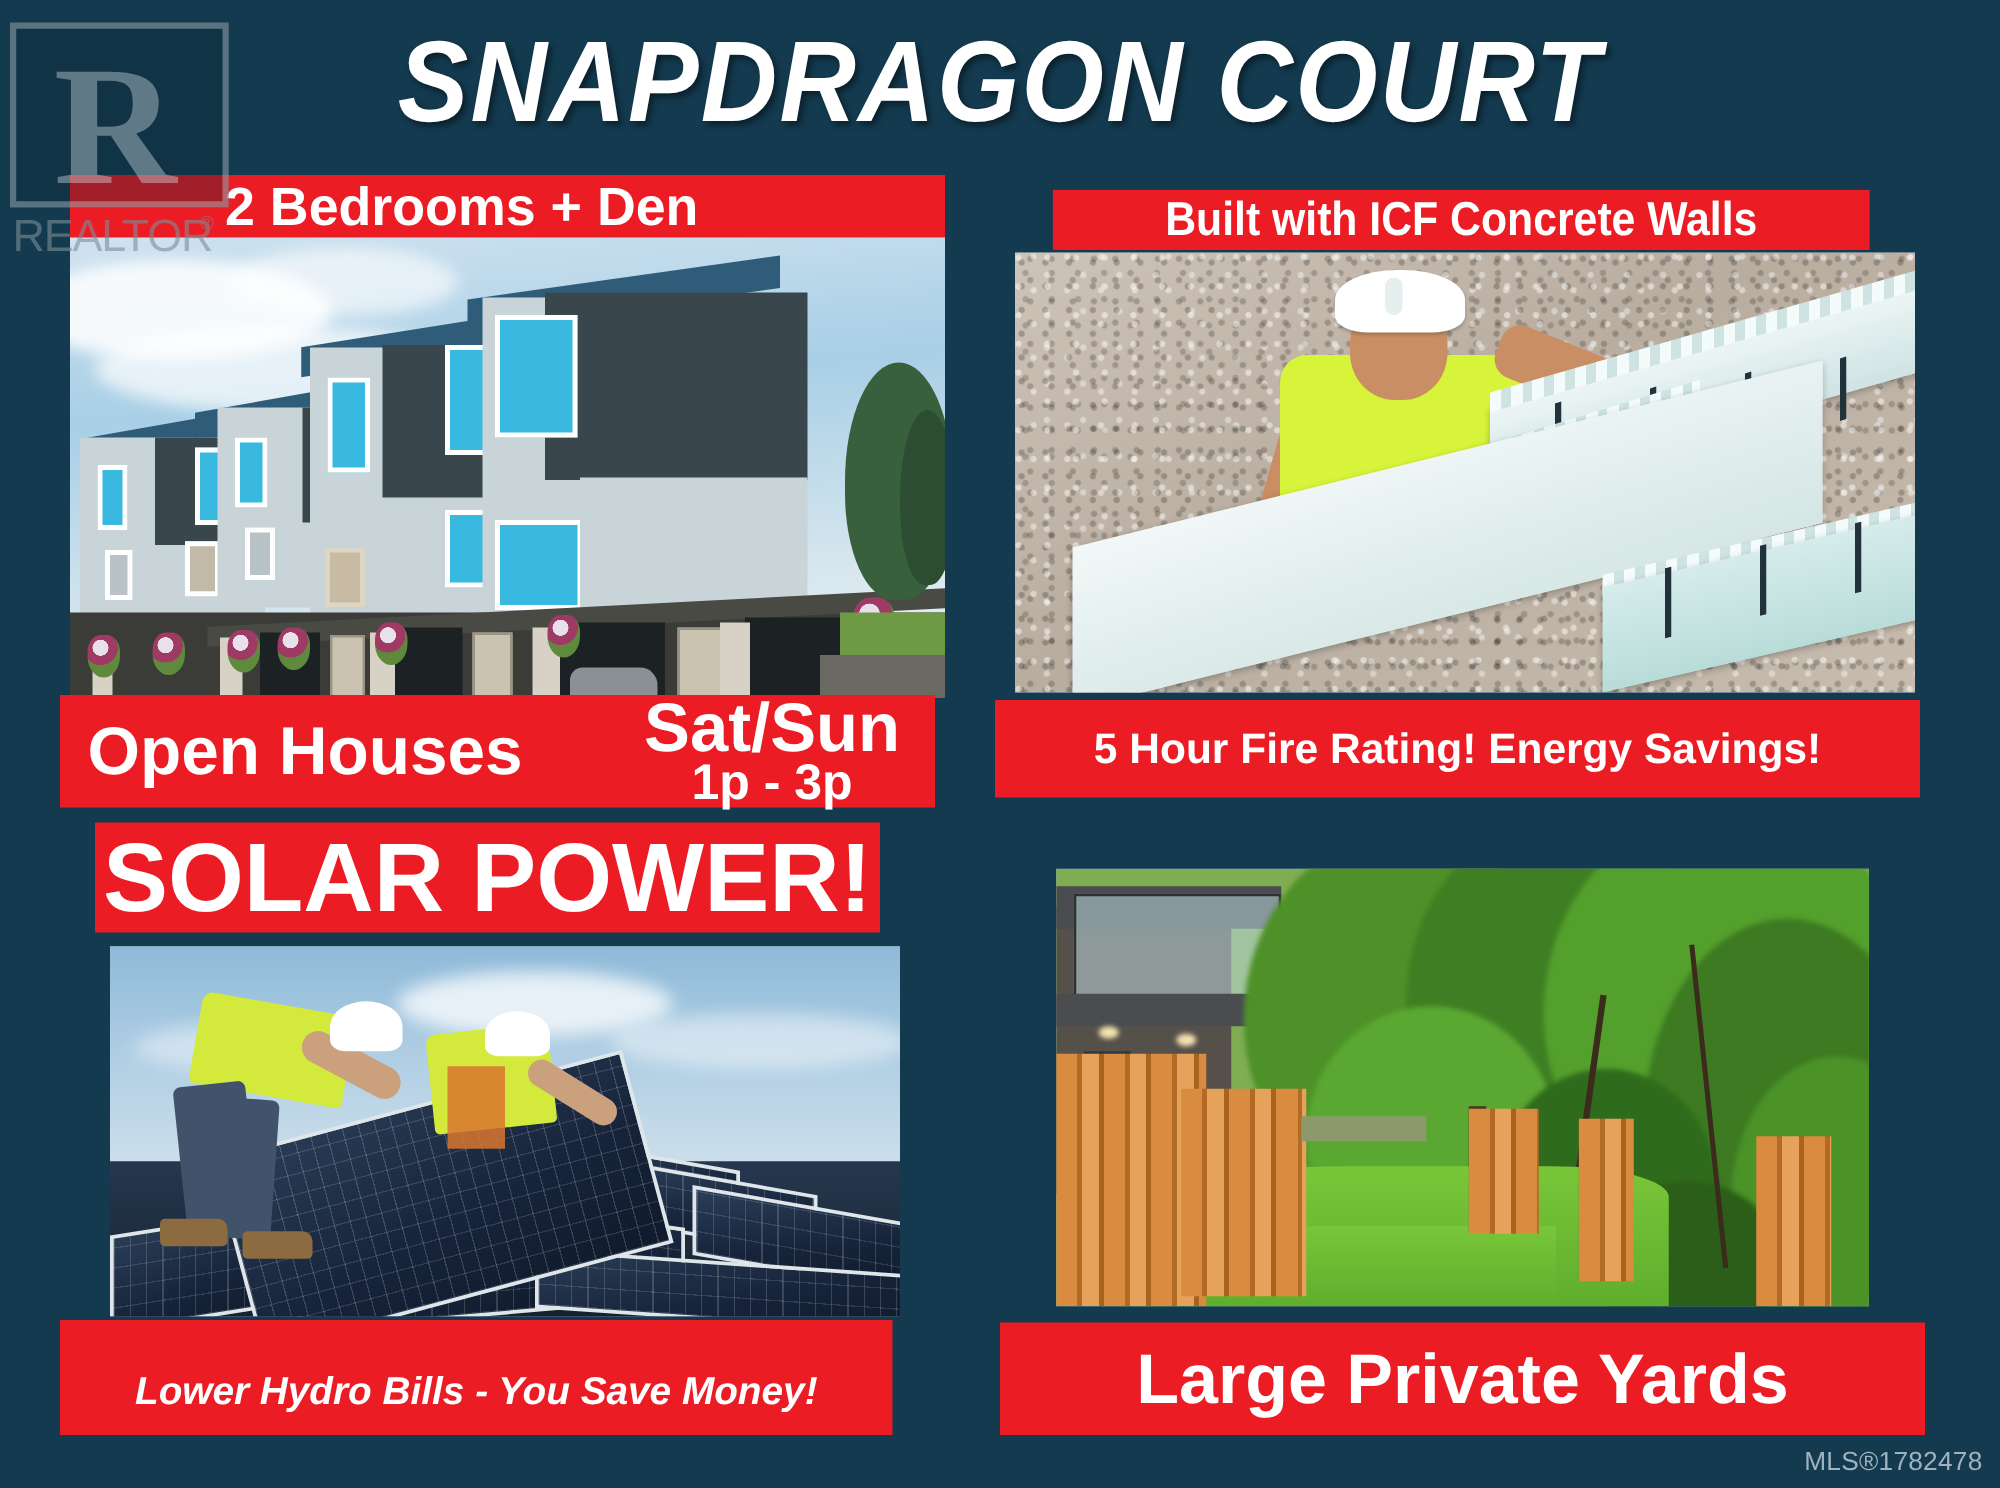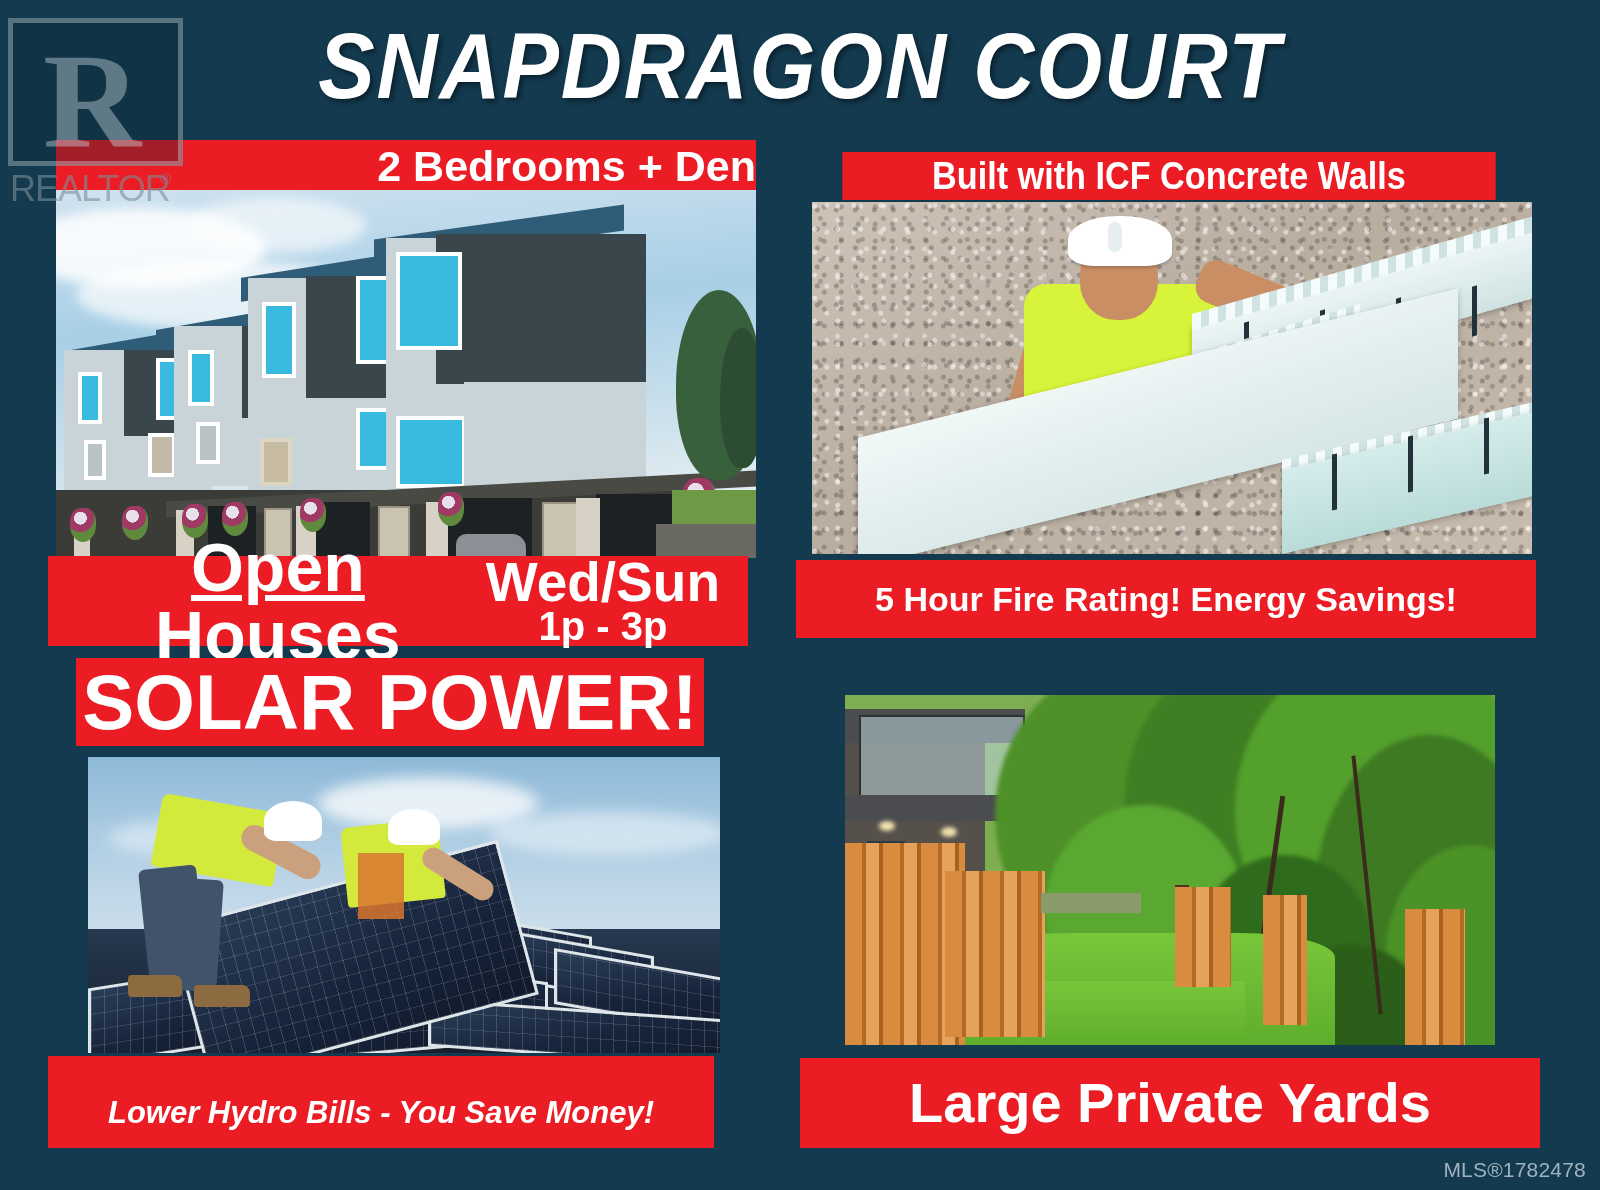--- a/index.html
+++ b/index.html
@@ -161,21 +161,21 @@
   </div>
 
   <div class="realtor-logo">
     <div class="realtor-box">
       <div class="realtor-r">R</div>
     </div>
     <div class="realtor-word">REALTOR</div>
     <div class="realtor-reg">®</div>
   </div>
 
-  <div class="band" style="left:56px;top:140px;width:700px;height:52px;font-size:43px;justify-content:flex-end;padding-left:124px;">
+  <div class="band" style="left:56px;top:140px;width:700px;height:52px;font-size:43px;justify-content:flex-start;padding-left:124px;">
     <span>2 Bedrooms + Den</span>
   </div>
 
   <div class="photo ph-town">
     <div class="town-sky"></div>
     <div class="town-cloud" style="left:-40px;top:18px;width:250px;height:80px;"></div>
     <div class="town-cloud" style="left:20px;top:70px;width:300px;height:70px;opacity:.8;"></div>
     <div class="town-cloud" style="left:130px;top:8px;width:180px;height:55px;opacity:.7;"></div>
 
     <div class="u-roof" style="left:8px;top:148px;width:150px;height:18px;transform:skewY(-10deg);"></div>
@@ -232,23 +232,23 @@
     <div class="u-flower" style="left:382px;top:302px;"></div>
     <div class="u-flower" style="left:626px;top:288px;width:34px;height:44px;"></div>
 
     <div class="tree" style="left:620px;top:100px;width:86px;height:190px;background:#39603c;"></div>
     <div class="tree" style="left:664px;top:138px;width:44px;height:140px;background:#2c4d31;"></div>
     <div class="grass" style="left:616px;top:300px;width:84px;height:40px;background:#6f9a45;"></div>
     <div class="u-base" style="left:600px;top:334px;width:100px;height:36px;background:#6a6a63;"></div>
   </div>
 
   <div class="band" style="left:48px;top:556px;width:700px;height:90px;justify-content:space-between;padding:0 22px;">
-    <span style="font-size:68px;text-decoration:underline;">Open Houses</span>
+    <span style="font-size:54px;">Open Houses</span>
     <span style="display:flex;flex-direction:column;align-items:center;line-height:0.92;padding-right:6px;">
-      <span style="font-size:55px;">Wed/Sun</span>
+      <span style="font-size:55px;">Sat/Sun</span>
       <span style="font-size:40px;">1p - 3p</span>
     </span>
   </div>
 
   <div class="band cond" style="left:806px;top:152px;width:726px;height:48px;font-size:38px;">
     <span>Built with ICF Concrete Walls</span>
   </div>
 
   <div class="photo ph-icf">
     <div class="icf-ground"></div>

